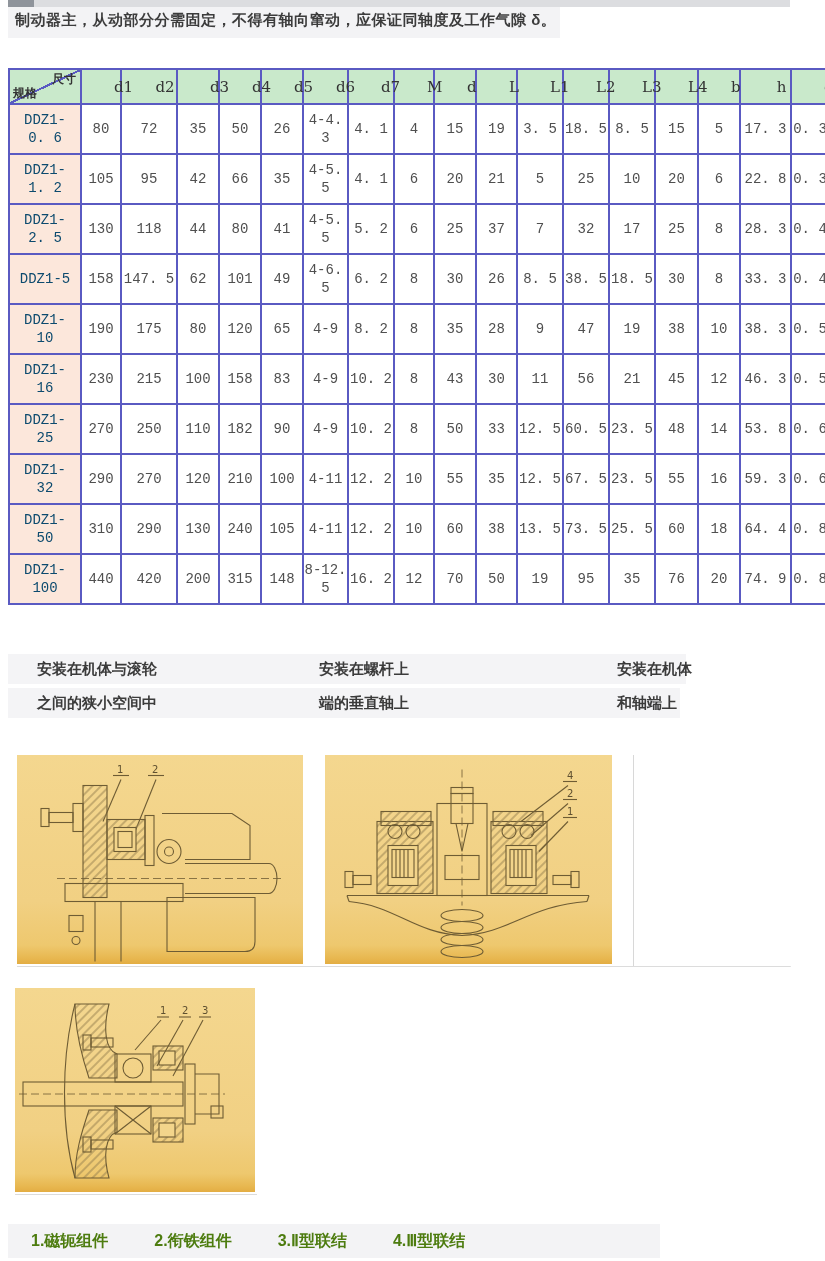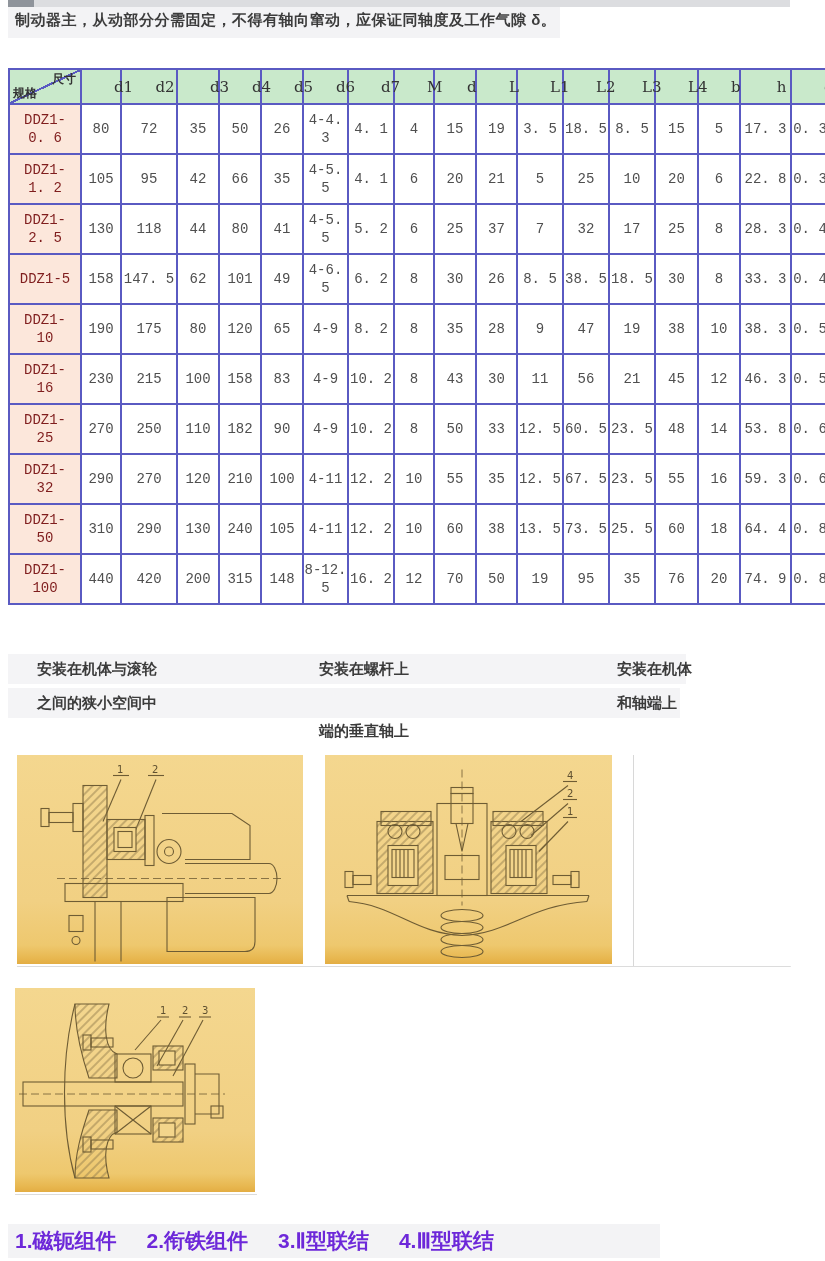--- a/index.html
+++ b/index.html
@@ -31,21 +31,21 @@
   #spec-table thead th.corner{padding:0;position:relative;
     background:
       linear-gradient(to bottom right,rgba(0,0,0,0) 48.5%,#5a5ac2 48.5%,#5a5ac2 52%,rgba(0,0,0,0) 52%),
       #c9e9cb;
     font-weight: bold;
   }
   .corner-top{position:absolute;top:1px;right:4px;font-family:"Liberation Sans",sans-serif;font-size:12px;color:#333;}
   .corner-bottom{position:absolute;bottom:1px;left:3px;font-family:"Liberation Sans",sans-serif;font-size:12px;color:#333;}
   #spec-table tbody th{
     background:#fce7db;font-family:"Liberation Mono",monospace;font-weight:normal;
-    font-size:14px;color:#7f1d1d;padding:0 7px;line-height:1.3;height:48px;
+    font-size:14px;color:#0c4a6e;padding:0 7px;line-height:1.3;height:48px;
   }
   #spec-table tbody td{
     background:#ffffff;font-family:"Liberation Mono",monospace;
     font-size:14px;color:#4f4f4f;line-height:1.3;height:48px;
   }
 
   
   .cap-bar1{left:8px;top:654px;width:678px;height:30px;background:#f4f4f6;}
   .cap-bar2{left:8px;top:688px;width:672px;height:30px;background:#f4f4f6;}
   .cap-line{font-size:15px;font-weight:bold;color:#3b3b3b;white-space:nowrap;margin-left:9px;}
@@ -62,21 +62,21 @@
   .shadow-line-1{left:17px;top:966px;width:773px;height:1px;background:#dcdcdc;}
   .shadow-line-2{left:15px;top:1194px;width:242px;height:1px;background:#dcdcdc;}
   .fig svg{display:block;width:100%;height:100%;}
   .fig text{font-family:"DejaVu Sans",sans-serif;font-size:10px;fill:#5f5030;stroke:none;}
 
   
   .legend-bar{
     left:8px;top:1224px;width:652px;height:34px;background:#f3f3f5;
     display:flex;align-items:center;gap:30px;padding-left:7px;box-sizing:border-box;
   }
-  .legend-item{font-size:21px;font-weight:bold;color:#6d28d9;white-space:nowrap;}
+  .legend-item{font-size:16px;font-weight:bold;color:#4d7c0f;white-space:nowrap;margin-left:16px;}
 </style>
 </head>
 <body>
 
 <div class="abs top-strip"></div>
 <div class="abs top-strip-dark"></div>
 <div class="abs headline-bar"></div>
 <div class="abs headline">制动器主，从动部分分需固定，不得有轴向窜动，应保证同轴度及工作气隙 δ。</div>
 
 <div class="abs table-wrap">
@@ -329,21 +329,21 @@
         </tr>
       </tbody>
   </table>
 </div>
 
 <div class="abs cap-bar1"></div>
 <div class="abs cap-bar2"></div>
 <div class="abs cap-line" style="left:28px;top:660px">安装在机体与滚轮</div>
 <div class="abs cap-line" style="left:28px;top:694px">之间的狭小空间中</div>
 <div class="abs cap-line" style="left:310px;top:660px">安装在螺杆上</div>
-<div class="abs cap-line" style="left:310px;top:722px">端的垂直轴上</div>
+<div class="abs cap-line" style="left:310px;top:694px">端的垂直轴上</div>
 <div class="abs cap-line" style="left:608px;top:660px">安装在机体</div>
 <div class="abs cap-line" style="left:608px;top:694px">和轴端上</div>
 
 <div class="abs fig fig1">
   <svg viewBox="0 0 286 208">
     <defs>
       <pattern id="ht1" patternUnits="userSpaceOnUse" width="6" height="6" patternTransform="rotate(45)">
         <line x1="3" y1="0" x2="3" y2="6" stroke="#97814f" stroke-width="1"></line>
       </pattern>
     </defs>

